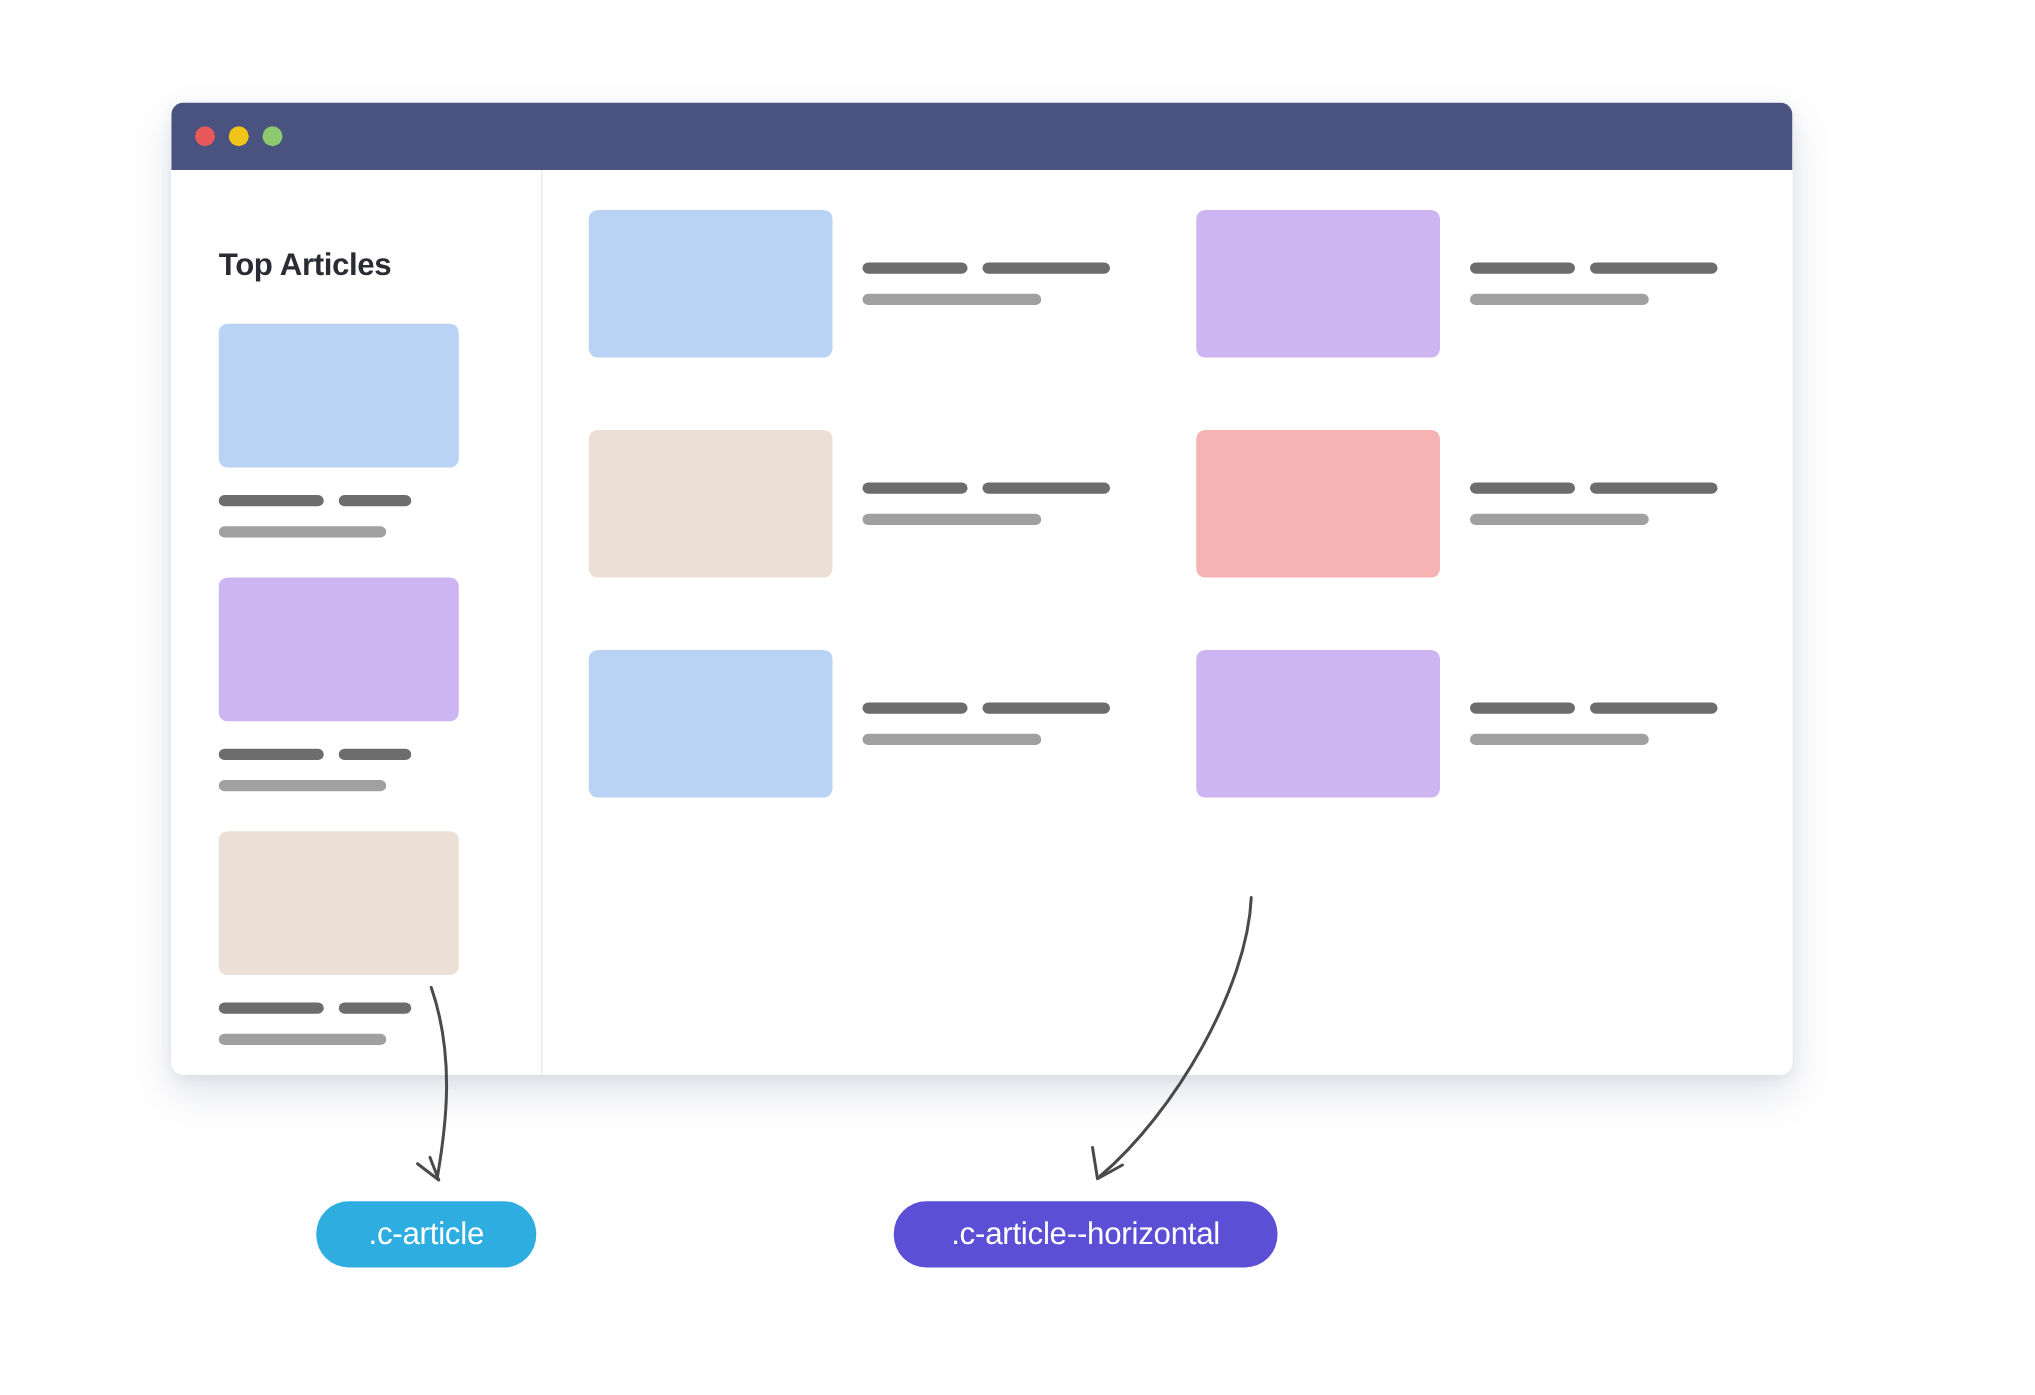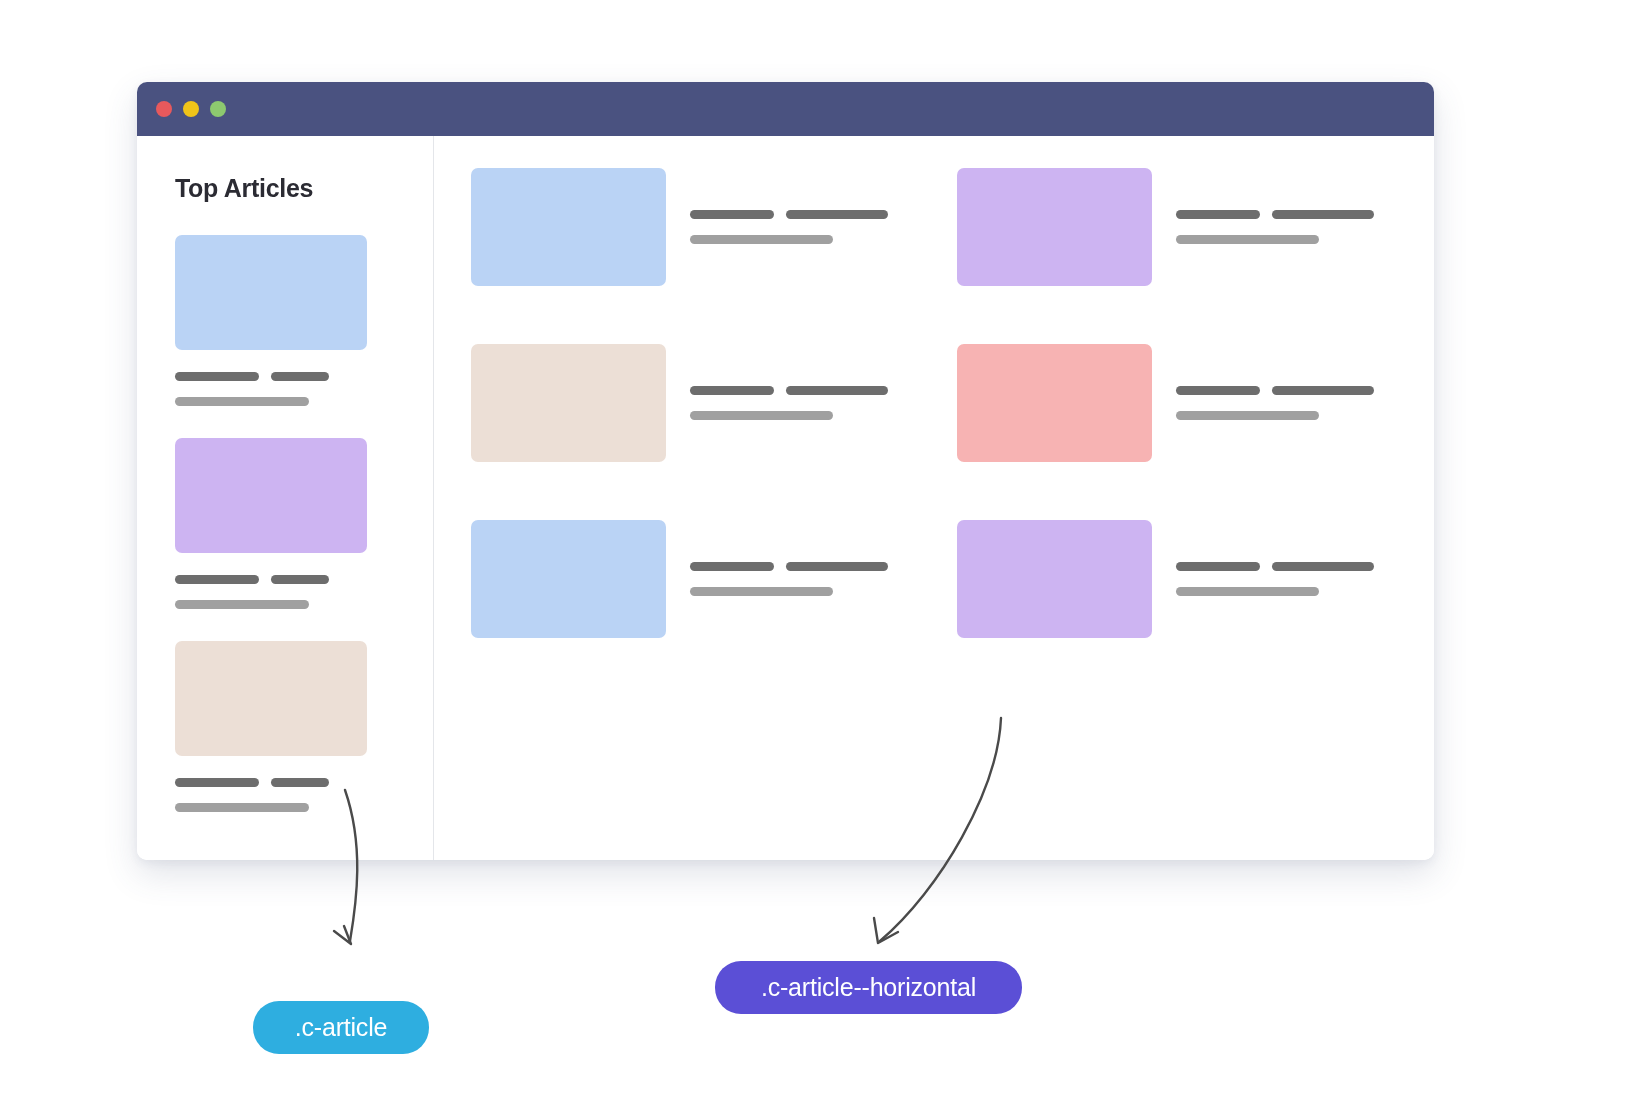--- a/index.html
+++ b/index.html
@@ -86,21 +86,21 @@
     left: 334px;
     top: 0;
     width: 930px;
   }
 
   .section-title {
     font-size: 25px;
     font-weight: bold;
     color: #2b2b33;
     letter-spacing: -0.3px;
-    padding-top: 38px;
+    padding-top: 62px;
   }
 
   
   .articles-vertical {
     margin-top: 32px;
     display: flex;
     flex-direction: column;
     gap: 32px;
   }
   .c-article { width: 192px; }
@@ -167,21 +167,20 @@
     font-size: 25px;
     letter-spacing: -0.2px;
     white-space: nowrap;
   }
   .pill--article {
     left: 253px;
     top: 961px;
     width: 176px;
     height: 53px;
     background: #2eaee0;
-    margin-top: 40px;
   }
   .pill--horizontal {
     left: 715px;
     top: 961px;
     width: 307px;
     height: 53px;
     background: #5b4fd6;
   }
 
   .arrows {

